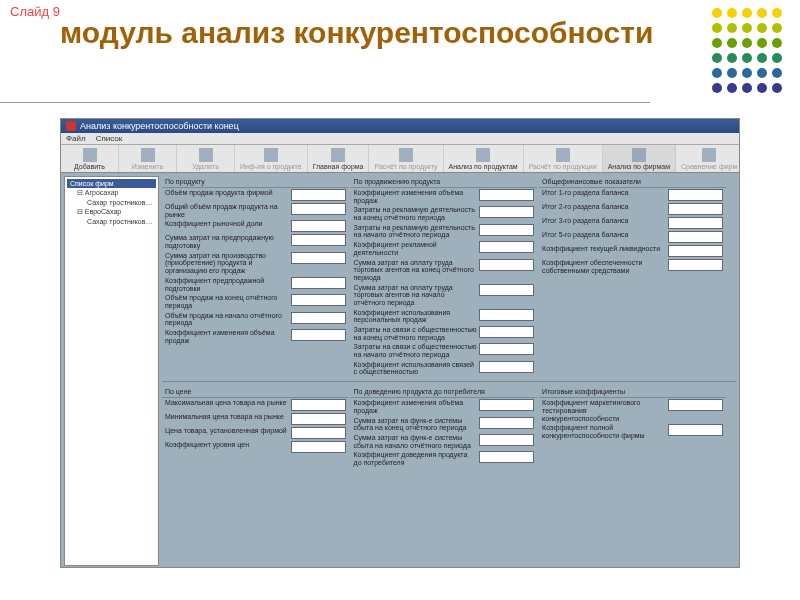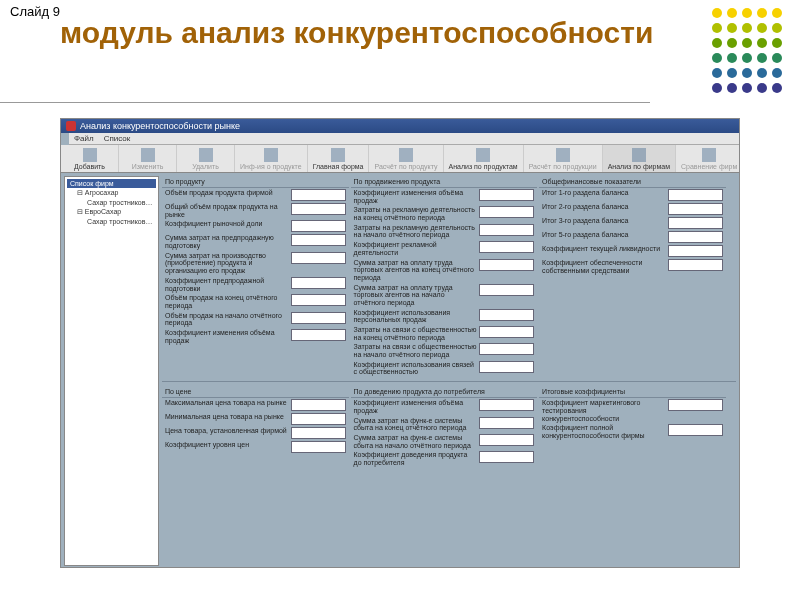--- a/index.html
+++ b/index.html
@@ -1,26 +1,26 @@
 <!DOCTYPE html>
 <html><head>
 <meta charset="utf-8">
 <style>
   * { box-sizing: border-box; margin: 0; padding: 0; }
   body { width: 800px; height: 600px; font-family: Arial, sans-serif; background: #fff; position: relative; overflow: hidden; }
-  .slide-num { position: absolute; top: 4px; left: 10px; font-size: 13px; color: #000000; }
+  .slide-num { position: absolute; top: 4px; left: 10px; font-size: 13px; color: #ef4444; }
   .title { position: absolute; top: 16px; left: 60px; font-size: 30px; font-weight: bold; color: #a16207; line-height: 1.1; text-align: right; }
   .dots { position: absolute; top: 8px; right: 18px; display: grid; grid-template-columns: repeat(5,10px); grid-template-rows: repeat(6,10px); gap: 5px; }
   .dots span { width: 10px; height: 10px; border-radius: 50%; }
   .hr { position: absolute; top: 102px; left: 0; right: 150px; height: 1px; background: #999; }
 
   .app { position: absolute; left: 60px; top: 118px; width: 680px; height: 450px; border: 1px solid #888; background: #9fb0bd; font-size: 8px; overflow: hidden; }
   .app-titlebar { background: linear-gradient(#3a5b9a,#2b4a85); color: #fff; padding: 2px 5px; font-size: 9px; display: flex; align-items: center; gap: 4px; }
   .app-titlebar .ic { width: 10px; height: 10px; background: #c33; border-radius: 2px; }
-  .menubar { background: #e6e6e6; padding: 1px 5px; font-size: 8px; color: #333; display: flex; gap: 10px; border-bottom: 1px solid #aaa; margin-left: 8px; }
+  .menubar { background: #e6e6e6; padding: 1px 5px; font-size: 8px; color: #333; display: flex; gap: 10px; border-bottom: 1px solid #aaa; }
   .toolbar { background: #e6e6e6; display: flex; border-bottom: 1px solid #888; }
   .tb-btn { flex: none; padding: 3px 5px 2px; text-align: center; font-size: 7px; color: #333; border-right: 1px solid #ccc; min-width: 58px; }
   .tb-btn .ticon { width: 14px; height: 14px; margin: 0 auto 1px; background: #5a7a9a; opacity: 0.5; }
   .tb-btn.dim { color: #999; }
   .tb-btn.active { background: #d8d8d8; }
 
   .workspace { display: flex; height: calc(100% - 52px); background: #9fb0bd; }
   .tree { width: 95px; background: #fff; margin: 3px 0 3px 3px; border: 1px solid #888; font-size: 7px; padding: 2px; overflow: hidden; }
   .tree .root { background: #3a5b9a; color: #fff; padding: 1px 3px; }
   .tree .node { padding: 1px 0 1px 10px; color: #333; }
@@ -70,21 +70,21 @@
     <span style="background: rgb(58, 58, 138);"></span>
     <span style="background: rgb(58, 58, 138);"></span>
     <span style="background: rgb(58, 58, 138);"></span>
     <span style="background: rgb(58, 58, 138);"></span>
   </div>
 <div class="hr"></div>
 
 <div class="app">
   <div class="app-titlebar">
     <span class="ic"></span>
-    <span>Анализ конкурентоспособности рынке</span>
+    <span>Анализ конкурентоспособности конец</span>
   </div>
   <div class="menubar">
     <span>Файл</span>
     <span>Список</span>
   </div>
   <div class="toolbar" id="toolbar">
       <div class="tb-btn"><div class="ticon"></div>Добавить</div>
       <div class="tb-btn dim"><div class="ticon"></div>Изменить</div>
       <div class="tb-btn dim"><div class="ticon"></div>Удалить</div>
       <div class="tb-btn dim"><div class="ticon"></div>Инф-ия о продукте</div>

